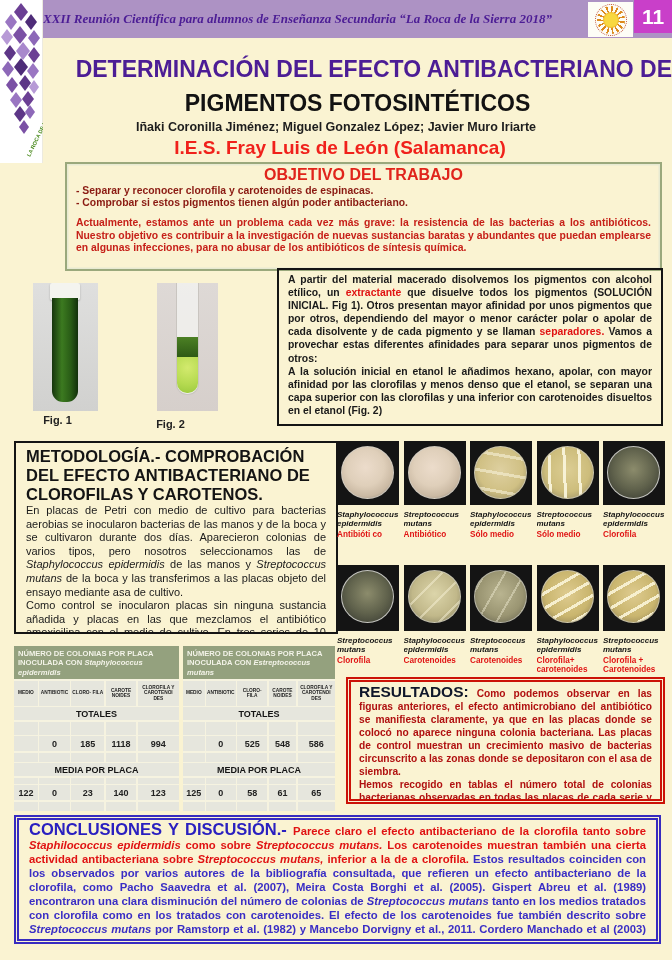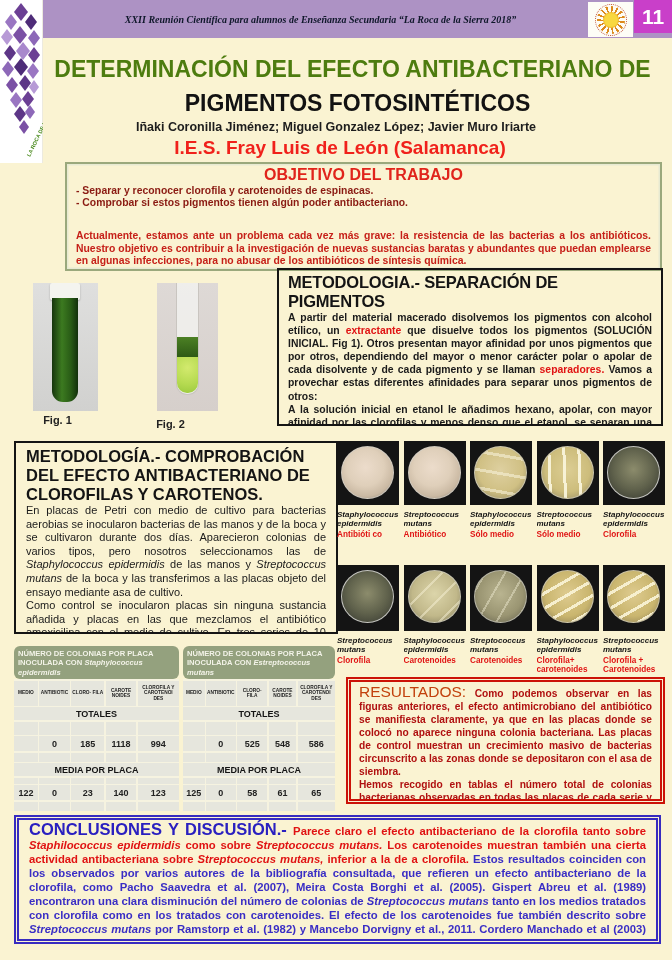--- a/index.html
+++ b/index.html
@@ -2,40 +2,40 @@
 <html><head>
 <meta charset="utf-8">
 <style>
   * { box-sizing: border-box; margin: 0; padding: 0; }
   html,body { width:672px; height:960px; }
   body { font-family:"Liberation Sans", sans-serif; background:#faf3d2; position:relative; overflow:hidden; }
   .abs { position:absolute; }
 
   
   #banner { left:43px; top:0; width:629px; height:38px; background:#ad92c4; display:flex; align-items:center; justify-content:center; }
-  #banner-text { color:#0f172a; font-family:"Liberation Serif", serif; font-style:italic; font-weight:bold; font-size:10px; padding-right:74px; white-space:nowrap; }
+  #banner-text { color:#4c1d95; font-family:"Liberation Serif", serif; font-style:italic; font-weight:bold; font-size:13px; padding-right:120px; white-space:nowrap; }
   #lavender-box { left:0; top:0; width:43px; height:163px; background:#ffffff; border-right:1px solid #eceadf; }
   #sun-box { left:588px; top:2px; width:45px; height:35px; background:#fdfdf6; display:flex; align-items:center; justify-content:center; }
   .sun { width:28px; height:28px; border-radius:50%; position:relative;
          background: repeating-conic-gradient(#dd8a1c 0deg 9deg, rgba(0,0,0,0) 9deg 24deg); outline:1px dotted #c05038; outline-offset:1px;}
   .sun::after { content:""; position:absolute; inset:6px; border-radius:50%;
          background: radial-gradient(circle, #f8d840 0 55%, #eaa622 78%, #d07f18); }
   #num-box { left:634px; top:0; width:38px; height:33px; background:#c93fc9; color:#fff; font-weight:bold; font-size:21px; display:flex; align-items:center; justify-content:center; }
 
   
-  #title1 { left:33px; right:0; top:56px; text-align:center; font-size:23px; font-weight:bold; color:#4d7c0f; }
+  #title1 { left:33px; right:0; top:56px; text-align:right; font-size:23px; font-weight:bold; color:#4c1d95; }
   #title2 { left:43px; right:0; top:90px; text-align:center; font-size:23px; font-weight:bold; color:#121212; }
   #authors { left:0; right:0; top:120px; text-align:center; font-size:12.5px; font-weight:bold; color:#1d1d1d; }
   #institution { left:8px; right:0; top:137px; text-align:center; font-size:19px; font-weight:bold; color:#f0211b; }
 
   
   #objetivo { left:65px; top:162px; width:597px; height:109px; border:2px solid #9aa87c; box-shadow: inset 0 0 0 1.5px #e7ead2; padding:2px 9px; overflow:hidden; }
   .obj-title { text-align:center; color:#e0241c; font-size:16px; font-weight:bold; margin-bottom:1px; }
   .obj-bullet { color:#8a1a12; font-weight:bold; font-size:10.4px; line-height:12px; }
-  .obj-para { color:#c62019; font-weight:bold; font-size:10.4px; line-height:12.6px; text-align:justify; margin-top:21px; }
+  .obj-para { color:#c62019; font-weight:bold; font-size:10.4px; line-height:12.6px; text-align:justify; margin-top:8px; }
 
   
   #fig1-photo { left:33px; top:283px; width:65px; height:128px; background:linear-gradient(#dfdfde,#d1d1cf); overflow:hidden; }
   .tube1-cap { position:absolute; left:17px; top:0; width:30px; height:17px; background:#f4f4ef; border-radius:2px; box-shadow:0 1px 2px rgba(0,0,0,.25); }
   .tube1-body { position:absolute; left:19px; top:15px; width:26px; height:104px; border-radius:0 0 11px 11px;
                 background:linear-gradient(90deg,#16350d,#3c7a20 38%,#295c16 72%,#12300b); }
   #fig2-photo { left:157px; top:283px; width:61px; height:128px; background:linear-gradient(#ded9d6,#d6cfcb); overflow:hidden; }
   .tube2-glass { position:absolute; left:19px; top:0; width:23px; height:112px; background:rgba(243,243,240,.8); border:1px solid #c9c5c0; border-top:none; border-radius:0 0 11px 11px; }
   .tube2-green { position:absolute; left:20px; top:54px; width:21px; height:20px; background:linear-gradient(#4c8024,#2e5a15); }
   .tube2-yellow { position:absolute; left:20px; top:74px; width:21px; height:36px; border-radius:0 0 10px 10px;
@@ -74,31 +74,31 @@
   .v-caroten-dark .plate::after { background:repeating-linear-gradient(120deg, rgba(0,0,0,0) 0 9px, rgba(240,236,210,.45) 9px 11px, rgba(0,0,0,0) 11px 17px); }
   .v-mix-streaks .plate { background:radial-gradient(circle at 50% 45%, #decb8f 0%, #cab66f 58%, #98895a 88%, #5c543f 97%); }
   .v-mix-streaks .plate::after { background:repeating-linear-gradient(150deg, rgba(0,0,0,0) 0 6px, rgba(250,244,215,.9) 6px 9px, rgba(0,0,0,0) 9px 13px); }
   .dish-label { font-size:8px; line-height:9.4px; font-weight:bold; overflow:hidden; }
   .dl-species { font-style:italic; color:#141414; }
   .dl-treat { color:#e01414; margin-top:1px; font-size:8.2px; }
 
   
   #table1 { left:14px; top:646px; width:165px; }
   #table2 { left:183px; top:646px; width:152px; }
-  .tbl-head { background:#94a17e; color:#f3f3e8; font-size:7.6px; font-weight:bold; line-height:9.4px; padding:3px 4px 2px; min-height:25px;border-radius:6px; }
+  .tbl-head { background:#94a17e; color:#f3f3e8; font-size:7.6px; font-weight:bold; line-height:9.4px; padding:3px 4px 2px; min-height:25px; }
   .tbl-grid { display:grid; grid-template-columns:15fr 19fr 21fr 19fr 26fr; gap:1.5px; background:#f6f3e0; padding-top:1.5px; }
   .tbl-grid > div { background:#e6e6dd; }
   .th { font-size:4.8px; line-height:5.7px; font-weight:bold; color:#222; display:flex; align-items:center; justify-content:center; text-align:center; min-height:25px; padding:1px; }
   .band { grid-column:1 / -1; text-align:center; font-weight:bold; font-size:9px; color:#141414; padding:2px 8px 1px; }
   .num { font-size:9px; font-weight:bold; color:#222; text-align:center; padding:3px 0 2px; }
   .sp13 { height:13px; } .sp9 { height:9px; } .sp6 { height:6px; }
 
   
   #resultados { left:346px; top:677px; width:319px; height:127px; border:5px double #cc1207; background:#faf3d2; padding:3px 8px; overflow:hidden; }
-  .res-title { color:#c2410c; font-size:15.5px; font-weight:normal; }
+  .res-title { color:#0f172a; font-size:15.5px; font-weight:bold; }
   .res-body { color:#b01010; font-size:10.2px; line-height:13px; font-weight:bold; text-align:justify; }
 
   
   #conclusiones { left:14px; top:815px; width:647px; height:129px; border:5px double #372bbf; background:#faf3d2; padding:2px 10px; overflow:hidden; }
   .conc-title { color:#2a20c0; font-size:16.5px; font-weight:bold; }
   .conc-body { font-size:11.3px; line-height:14px; font-weight:bold; text-align:justify; }
 </style>
 </head>
 <body>
 
@@ -163,21 +163,20 @@
 <div class="abs fig-cap" id="fig1-cap">Fig. 1</div>
 
 <div class="abs" id="fig2-photo">
   <div class="tube2-glass"></div>
   <div class="tube2-green"></div>
   <div class="tube2-yellow"></div>
 </div>
 <div class="abs fig-cap" id="fig2-cap">Fig. 2</div>
 
 <div class="abs black-box" id="met-sep">
-  <div class="ms-title">METODOLOGIA.- SEPARACIÓN DE PIGMENTOS</div>
   <div class="ms-body"><span>A partir del material macerado disolvemos los pigmentos con alcohol etílico, un </span><span class="seg-red">extractante</span><span> que disuelve todos los pigmentos (SOLUCIÓN INICIAL.  Fig 1).  Otros presentan  mayor afinidad  por unos pigmentos que por otros, dependiendo del mayor o menor carácter polar o apolar de cada disolvente y de cada pigmento y se llaman  </span><span class="seg-red">separadores.</span><span>  Vamos a provechar estas diferentes afinidades para  separar unos pigmentos de otros:</span></div>
   <div class="ms-body"> A la solución inicial en etanol le añadimos hexano, apolar, con mayor afinidad por las clorofilas y menos denso que el etanol, se separan una capa superior con las clorofilas y una inferior con carotenoides disueltos en el etanol  (Fig. 2)</div>
 </div>
 
 <div class="abs black-box" id="met-comp">
   <div class="mc-title">METODOLOGÍA.-  COMPROBACIÓN DEL EFECTO ANTIBACTERIANO DE CLOROFILAS Y CAROTENOS.</div>
   <div class="mc-body"><span>En placas de Petri con medio de cultivo para bacterias aerobias se inocularon bacterias de las manos y de la boca y se cultivaron durante dos días. Aparecieron colonias de varios tipos, pero nosotros seleccionamos las de </span><span class="seg-italic">Staphylococcus epidermidis</span><span> de las manos y </span><span class="seg-italic">Streptococcus mutans</span><span> de la boca y las transferimos a las placas objeto del ensayo mediante asa de cultivo.</span></div>
   <div class="mc-body">Como control se inocularon placas sin ninguna sustancia añadida y placas en las que mezclamos el antibiótico amoxicilina con el medio de cultivo. En tres series de 10 placas cada una añadimos clorofila, carotenoides y mezcla de clorofila y carotenoides.</div>
 </div>
 

